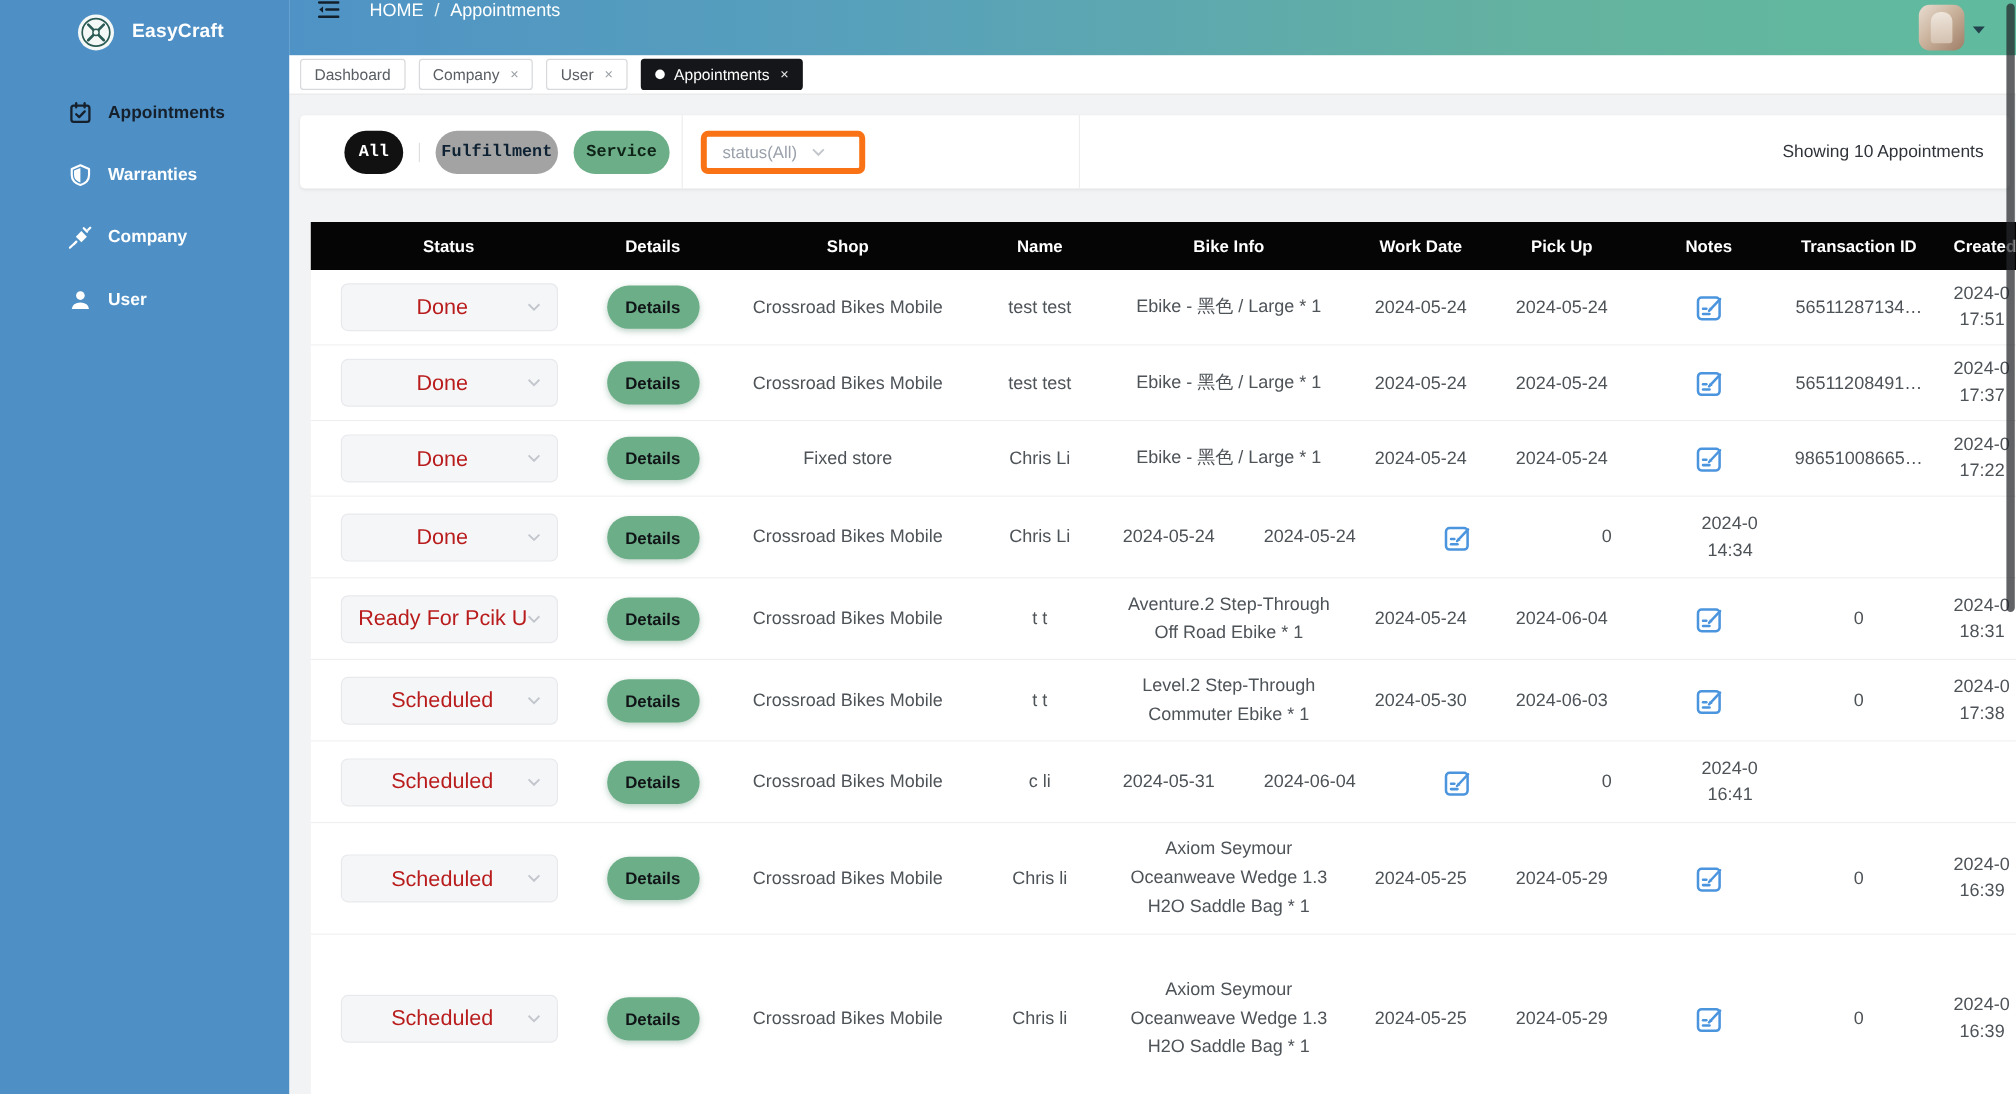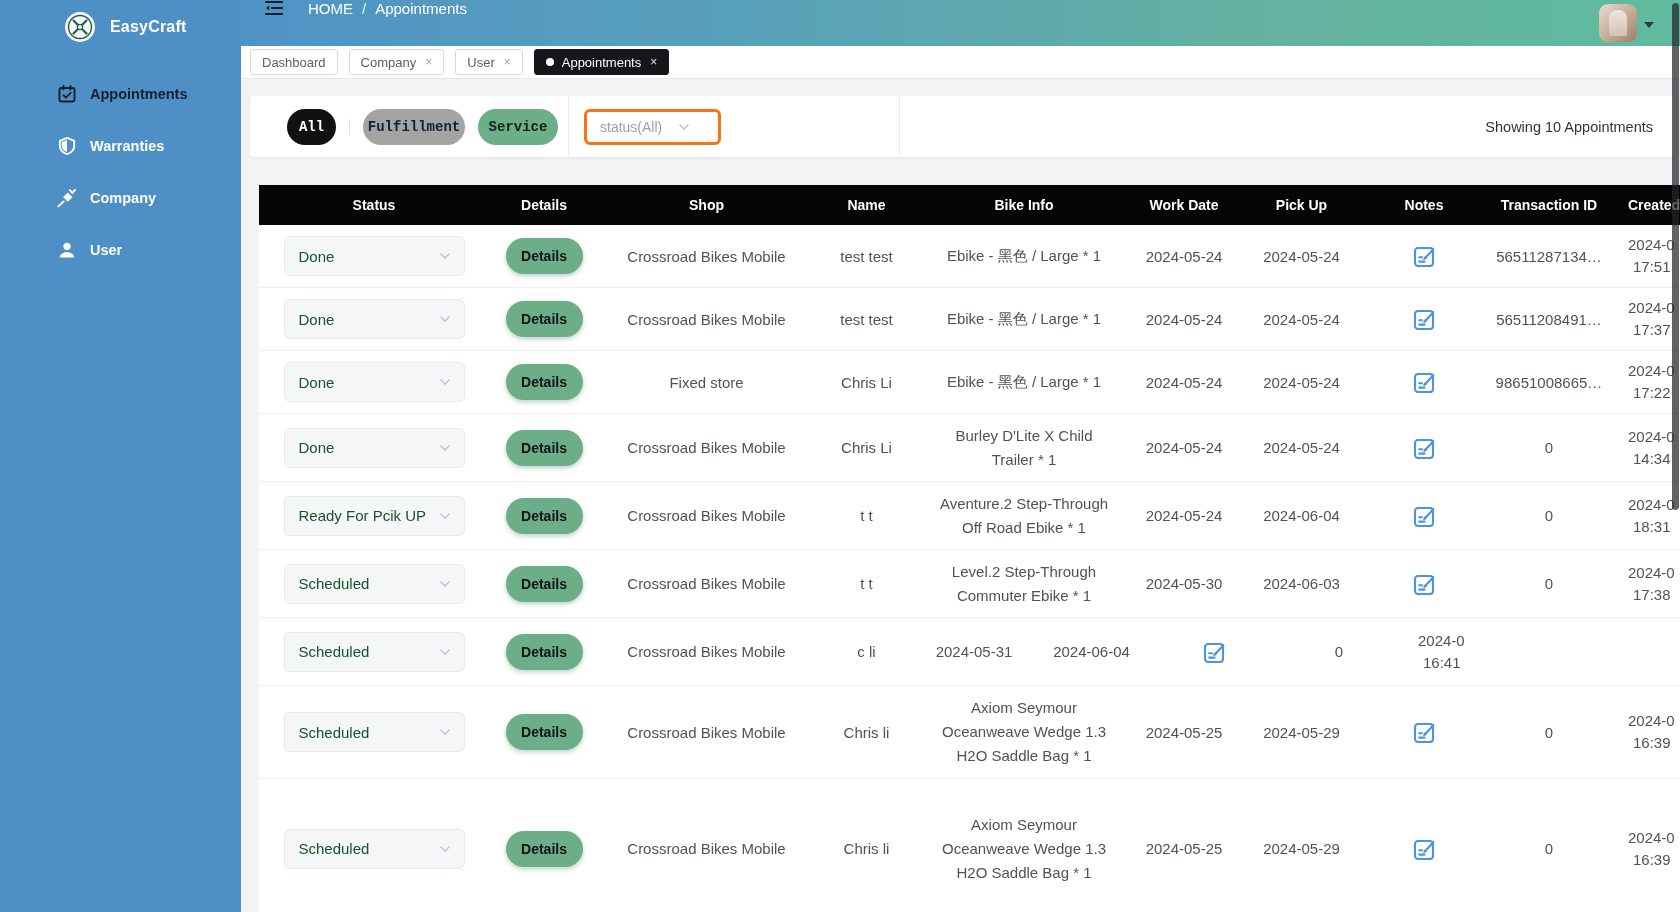--- a/index.html
+++ b/index.html
@@ -48,21 +48,21 @@
   .fsec.s1 { width:319px; padding-left:37px; }
   .fsec.s2 { width:331px; padding-left:15px; }
   .fsec.s3 { width:508px; padding-left:20px; }
   .fsec.s4 { flex:1; border-right:none; justify-content:flex-end; padding-right:22px; }
   .pill { display:inline-flex; align-items:center; justify-content:center; height:36px; border-radius:18px;
     font-size:14px; font-weight:bold; cursor:pointer; border:none;font-family:Liberation Mono, monospace; }
   .pill-all { width:49px; background:#111; color:#fff; }
   .pill-sep { width:1px; height:16px; background:#dedfe1; margin:0 13px 0 13px; }
   .pill-fulfillment { width:102px; background:#a3a3a3; color:#0e2233; margin-right:13px; }
   .pill-service { width:80px; background:#6bae87; color:#0f2418; }
-  .status-dd { width:137px; height:36px; border:3px solid #f97316; border-radius:6px; background:#fff;
+  .status-dd { width:137px; height:36px; border:5px solid #f97316; border-radius:6px; background:#fff;
     display:flex; align-items:center; padding:0 28px 0 13px; cursor:pointer; }
   .status-dd .dd-text { font-size:14px; color:#9aa1ab; flex:1; }
   .searchbox { width:406px; height:36px; border:1px solid #e3e5e8; border-radius:6px; background:#fff;
     display:flex; align-items:center; padding:0 12px; }
   .searchbox input { border:none; outline:none; flex:1; font-size:14.5px; color:#555; margin-left:9px;
     font-family:inherit; background:transparent; }
   .searchbox input::placeholder { color:#b9bfc8; }
   .showing { font-size:14.5px; color:#30343a; }
   
   .table { position:absolute; left:259px; top:185px; width:1485px; z-index:1; }
@@ -74,21 +74,21 @@
   .col-txn{width:130px}.col-created{width:130px}
   .thead .col-created,.trow .col-created { justify-content:flex-start; text-align:left; padding-left:14px;
     flex-direction:column; align-items:flex-start; }
   .thead .col-created { flex-direction:row; align-items:center; }
   .trow .cell { font-size:15px; color:#4e5358; }
   .bike-lines div { line-height:24px; }
   .created-time { padding-left:5px; line-height:22px; }
   .created-date { line-height:22px; }
   .status-select { width:181px; height:40px; background:#f5f6f8; border:1px solid #e8e9ec; border-radius:6px;
     display:flex; align-items:center; padding:0 13px 0 14px; cursor:pointer; }
-  .status-select .st-text { flex:1; text-align:left; font-size:15px; color:#14532d; white-space:nowrap; overflow:hidden; }
+  .status-select .st-text { flex:1; text-align:center; font-size:18px; color:#b91c1c; white-space:nowrap; overflow:hidden; }
   .details-btn { width:77px; height:36px; border:none; border-radius:18px; background:#6bae87; color:#101417;
     font-size:14px; font-weight:bold; cursor:pointer; box-shadow:0 2px 5px rgba(60,120,90,.35); font-family:inherit; }
   .note-btn { width:26px; height:26px; cursor:pointer; display:inline-block; }
   
   .scroll-thumb { position:absolute; right:1px; top:3px; width:7px; height:507px; border-radius:4px;
     background:rgba(35,38,42,.72); z-index:9; cursor:grab; }
 </style>
 </head>
 <body>
 
@@ -327,26 +327,20 @@
               <svg width="12" height="8" viewBox="0 0 12 8">
                 <polyline points="1.5,1.5 6,6 10.5,1.5" fill="none" stroke="#c3c7cd" stroke-width="1.6"></polyline>
               </svg>
             </div>
           </div>
           <div class="cell col-details">
             <button class="details-btn">Details</button>
           </div>
           <div class="cell col-shop">Crossroad Bikes Mobile</div>
           <div class="cell col-name">Chris Li</div>
-          <div class="cell col-bike">
-            <div class="bike-lines">
-              <div>Burley D'Lite X Child</div>
-              <div>Trailer * 1</div>
-            </div>
-          </div>
           <div class="cell col-work">2024-05-24</div>
           <div class="cell col-pick">2024-05-24</div>
           <div class="cell col-notes">
             <svg class="note-btn" viewBox="0 0 26 26">
               <rect x="4" y="5" width="18" height="18" rx="3" fill="none" stroke="#4b94de" stroke-width="2.1"></rect>
               <line x1="8.2" y1="18.6" x2="13.6" y2="18.6" stroke="#4b94de" stroke-width="2.1" stroke-linecap="round"></line>
               <line x1="8.2" y1="14.2" x2="11" y2="14.2" stroke="#4b94de" stroke-width="2.1" stroke-linecap="round"></line>
               <path d="M13.2 16 L22.4 6.2" stroke="#4b94de" stroke-width="2.1" stroke-linecap="round"></path>
               <path d="M13.2 16 l3 -0.6 l-2.4 -2.4 Z" fill="#4b94de"></path>
             </svg>

